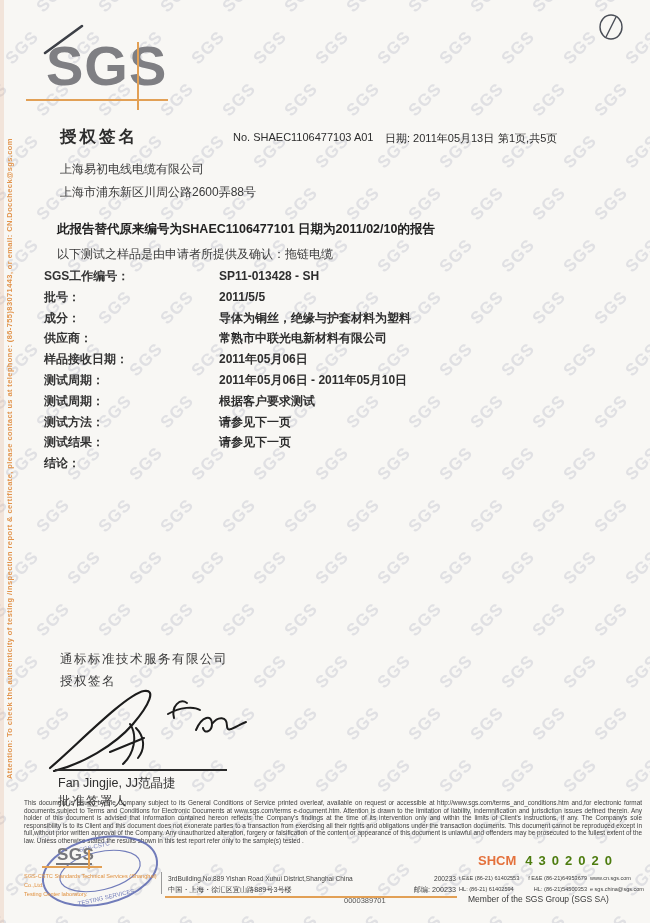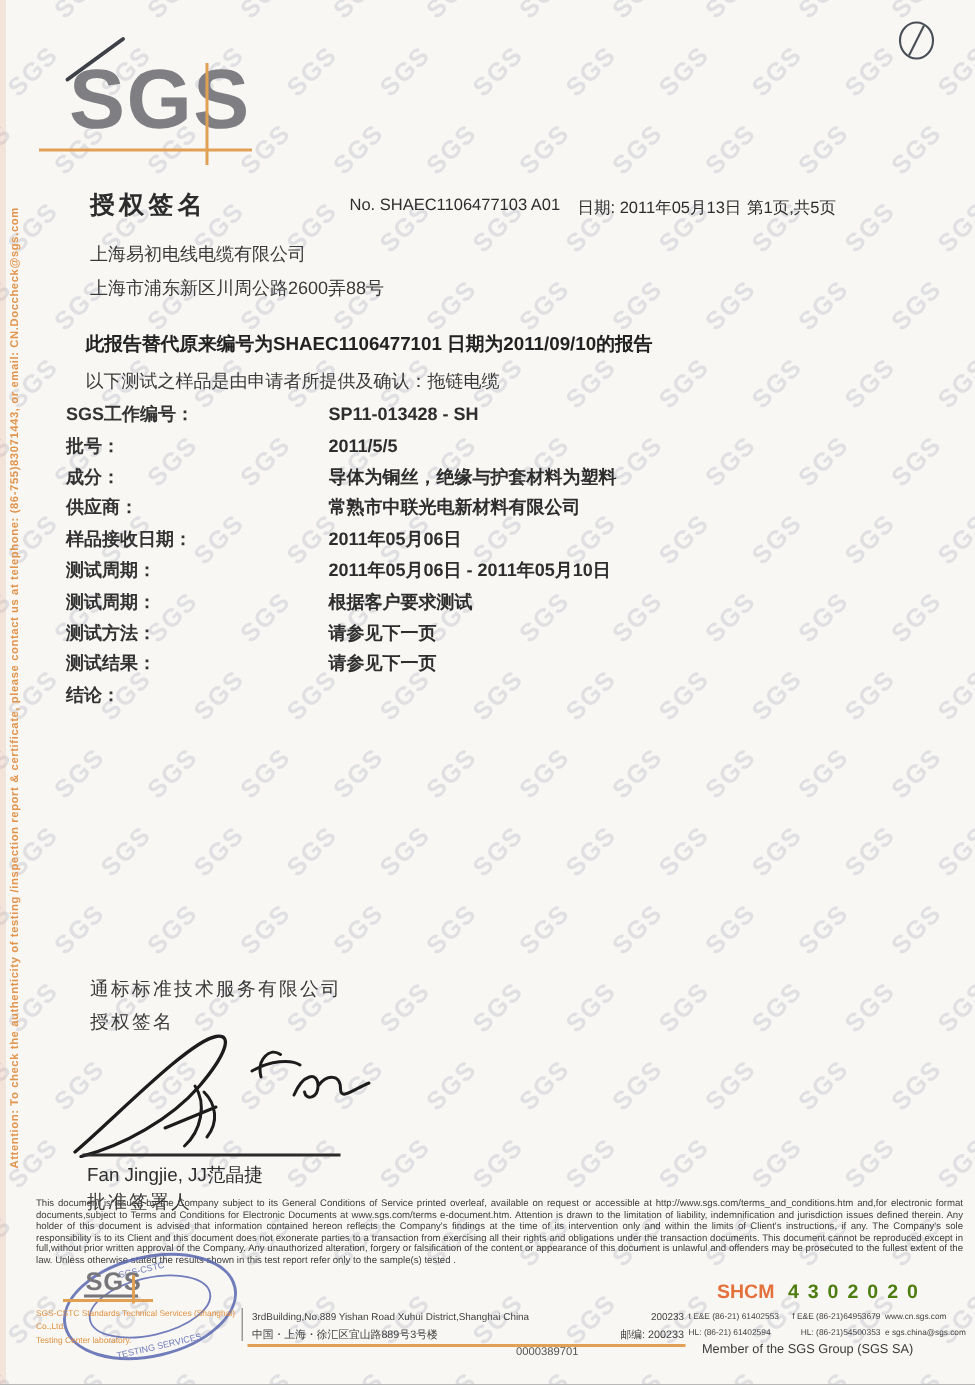--- a/index.html
+++ b/index.html
@@ -306,21 +306,21 @@
   </svg>
 
   <div class="report-title">授权签名</div>
   <div class="report-no">No. SHAEC1106477103  A01</div>
   <div class="report-date">日期: 2011年05月13日</div>
   <div class="report-pages">第1页,共5页</div>
 
   <div class="app-name">上海易初电线电缆有限公司</div>
   <div class="app-addr">上海市浦东新区川周公路2600弄88号</div>
 
-  <div class="notice-replace">此报告替代原来编号为SHAEC1106477101 日期为2011/09/10的报告</div>
+  <div class="notice-replace">此报告替代原来编号为SHAEC1106477101 日期为2011/02/10的报告</div>
   <div class="notice-sample">以下测试之样品是由申请者所提供及确认：拖链电缆</div>
 
   <div class="fields">
     <div class="row">
         <span class="lbl">SGS工作编号：</span>
         <span class="val">SP11-013428 - SH</span>
       </div>
     <div class="row">
         <span class="lbl">批号：</span>
         <span class="val">2011/5/5</span>

